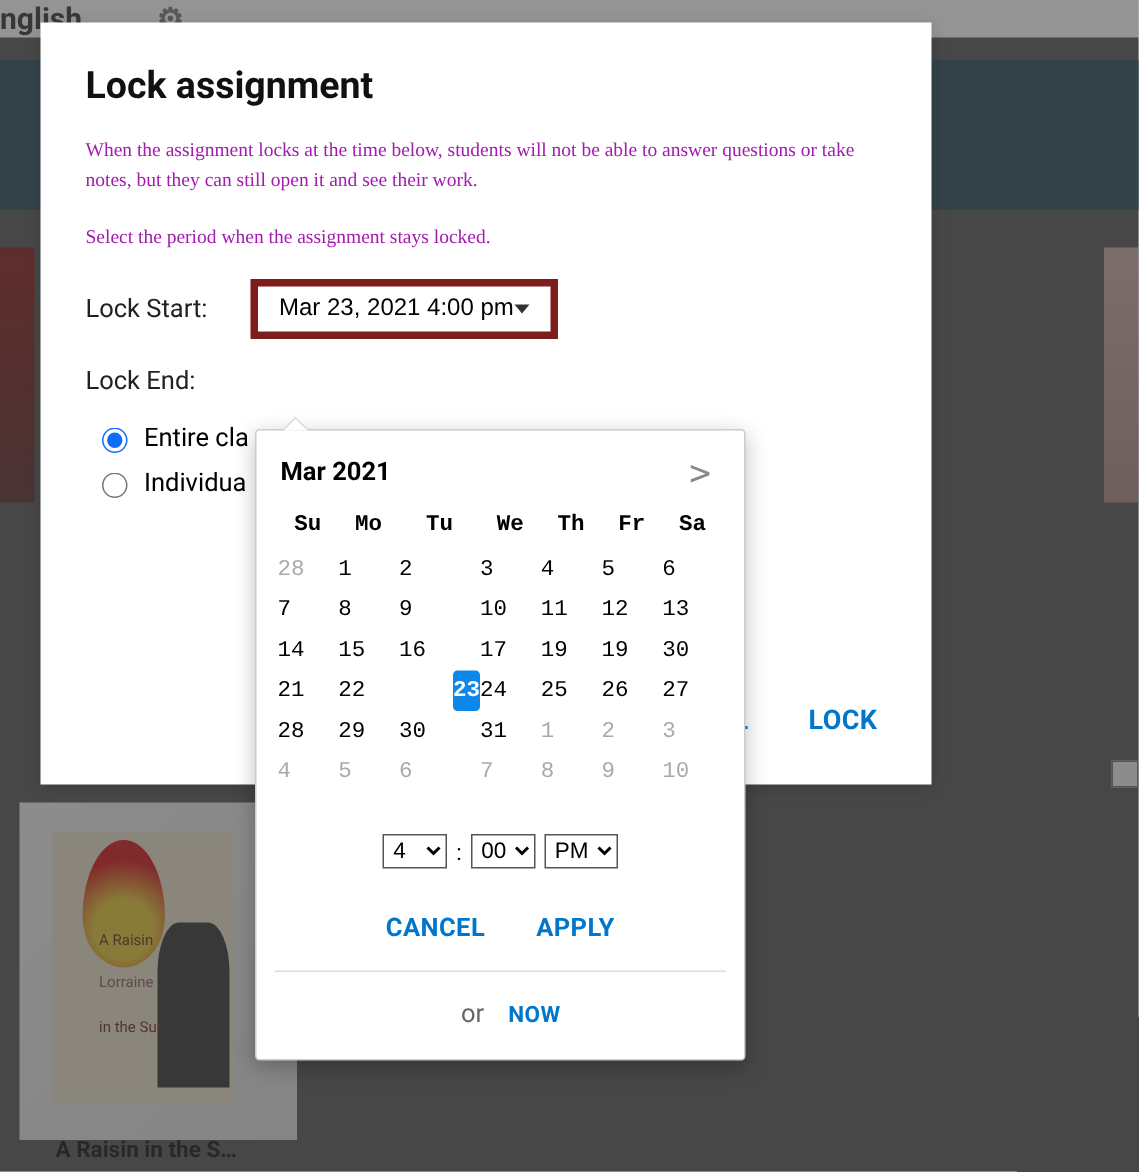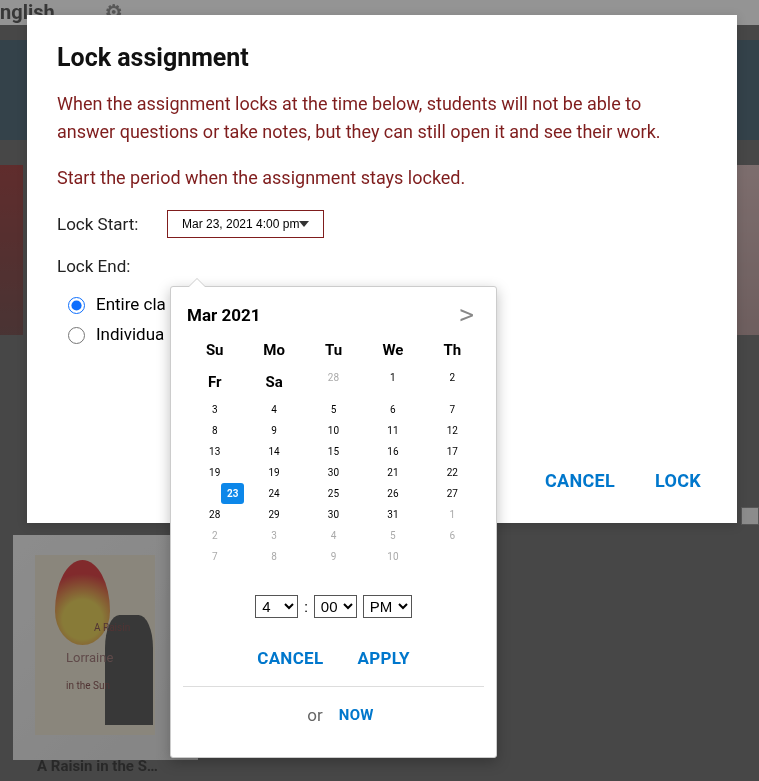--- a/index.html
+++ b/index.html
@@ -51,36 +51,36 @@
   .bg-small-cal { position:absolute; right:0; top:507px; width:18px; height:18px;
     border:1px solid #777; background:#eee; }
   .dim-overlay {
     position:absolute; inset:0;
     background:rgba(60,60,60,0.55);
     pointer-events:none;
   }
 
   
   .modal {
-    position:absolute; left:27px; top:15px; width:710px; height:508px;
+    position:absolute; left:27px; top:15px; width:594px; height:508px;
     background:#fff;
     box-shadow: 0 2px 10px rgba(0,0,0,0.15);
     padding: 28px 34px 20px 30px;
   }
   .modal h1 {
     margin:0 0 18px 0; font-size:25px; font-weight:700; color:#111;
   }
   .modal p {
-    margin:0 0 18px 0; font-size:18px; color:#7f1d1d; line-height:1.55;
+    margin:0 0 18px 0; font-size:13px; color:#a21caf; line-height:1.55;font-family:Liberation Serif, serif;
   }
   .row { display:flex; align-items:center; margin-bottom:18px; font-size:17px; color:#222; }
   .row-label { width:110px; }
   .dt-button {
-    border:1px solid #7f1d1d; background:#fff; padding:6px 14px;
-    font-size:12px; display:inline-flex; align-items:center; gap:0;
+    border:5px solid #7f1d1d; background:#fff; padding:6px 14px;
+    font-size:16px; display:inline-flex; align-items:center; gap:0;
     cursor:pointer;
   }
   .caret-down {
     width:0; height:0; border-left:5px solid transparent; border-right:5px solid transparent;
     border-top:6px solid #333; display:inline-block;
   }
   .radio-row { display:flex; align-items:center; gap:8px; margin:6px 0 10px 6px; font-size:17px; }
   .radio-row input[type=radio]{ width:17px; height:17px; accent-color:#0d6efd; }
   .modal-actions {
     position:absolute; right:36px; bottom:32px;
@@ -106,52 +106,53 @@
     display:flex; align-items:center; justify-content:flex-start; position:relative;
     padding:18px 0 10px 16px;
   }
   .cal-title { font-weight:700; font-size:17px; }
   .cal-nav {
     position:absolute; top:14px; font-size:24px; color:#888; cursor:pointer;
     font-family: monospace; font-weight:400;
   }
   .cal-nav.next { right:22px; }
   .cal-grid {
-    display:grid; grid-template-columns: repeat(5, 1fr);
+    display:grid; grid-template-columns: repeat(7, 1fr);
     padding: 0 14px 8px 14px;
+    font-family: Liberation Mono, monospace;
   }
   .dow { text-align:center; font-weight:700; font-size:15px; padding:6px 0 8px; }
   .day {
-    text-align:center; font-size:10px; padding:5px 0; cursor:pointer;
+    font-size:15px; padding:5px 0; cursor:pointer;
     border-radius:3px;
   }
   .day.muted { color:#aaa; }
   .day.selected { background:#0d87e9; color:#fff; font-weight:600;margin-left:36px; }
   .time-row {
     display:flex; align-items:center; justify-content:center; gap:6px;
     padding:20px 0 8px; font-size:15px;
   }
   .time-row select {
     border:1px solid #555; background:#fff; font-size:15px; padding:1px 2px;
   }
   .pop-actions {
     display:flex; justify-content:center; gap:34px;
     padding:22px 0 18px; font-weight:700; font-size:17px; color:#0077cc; letter-spacing:0.3px;
   }
   .pop-actions span { cursor:pointer; }
   .divider { height:1px; background:#ddd; margin:0 12px; }
   .now-row {
     display:flex; justify-content:center; align-items:center; gap:16px;
-    padding:18px 0 32px; font-size:17px;margin-left:14px;
+    padding:18px 0 20px; font-size:17px;margin-left:14px;
   }
   .now-row .or { color:#666; }
   .now-row .now { color:#0077cc; font-weight:700; font-size:15px; cursor:pointer; letter-spacing:0.3px;}
-  .book-label-a { position:absolute; left:66px; top:622px; font-size:10px; color:#6a2a2a;margin-left:28px;}
+  .book-label-a { position:absolute; left:66px; top:622px; font-size:10px; color:#6a2a2a;}
   .book-label-b { position:absolute; left:66px; top:634px; font-size:10px; color:#6a2a2a;margin-top:46px;}
-  .book-label-c { position:absolute; left:66px; top:650px; font-size:13px; color:#8a5a5a;}
+  .book-label-c { position:absolute; left:66px; top:650px; font-size:10px; color:#8a5a5a;}
 </style>
 </head>
 <body>
 
 <div class="backdrop">
   <div class="bg-strip-top">
     <span>nglish</span>
     <span class="bg-cog">⚙</span>
   </div>
   <div class="bg-bluebar"></div>
@@ -166,21 +167,21 @@
   <div class="book-label-c">Lorraine</div>
   <div class="bg-book-title">A Raisin in the S…</div>
   <div class="bg-small-cal"></div>
 </div>
 
 <div class="dim-overlay"></div>
 
 <div class="modal">
   <h1>Lock assignment</h1>
   <p>When the assignment locks at the time below, students will not be able to answer questions or take notes, but they can still open it and see their work.</p>
-  <p>Start the period when the assignment stays locked.</p>
+  <p>Select the period when the assignment stays locked.</p>
 
   <div class="row">
     <span class="row-label">Lock Start:</span>
     <button class="dt-button">
       <span>Mar 23, 2021 4:00 pm</span>
       <span class="caret-down"></span>
     </button>
   </div>
 
   <div class="row">

